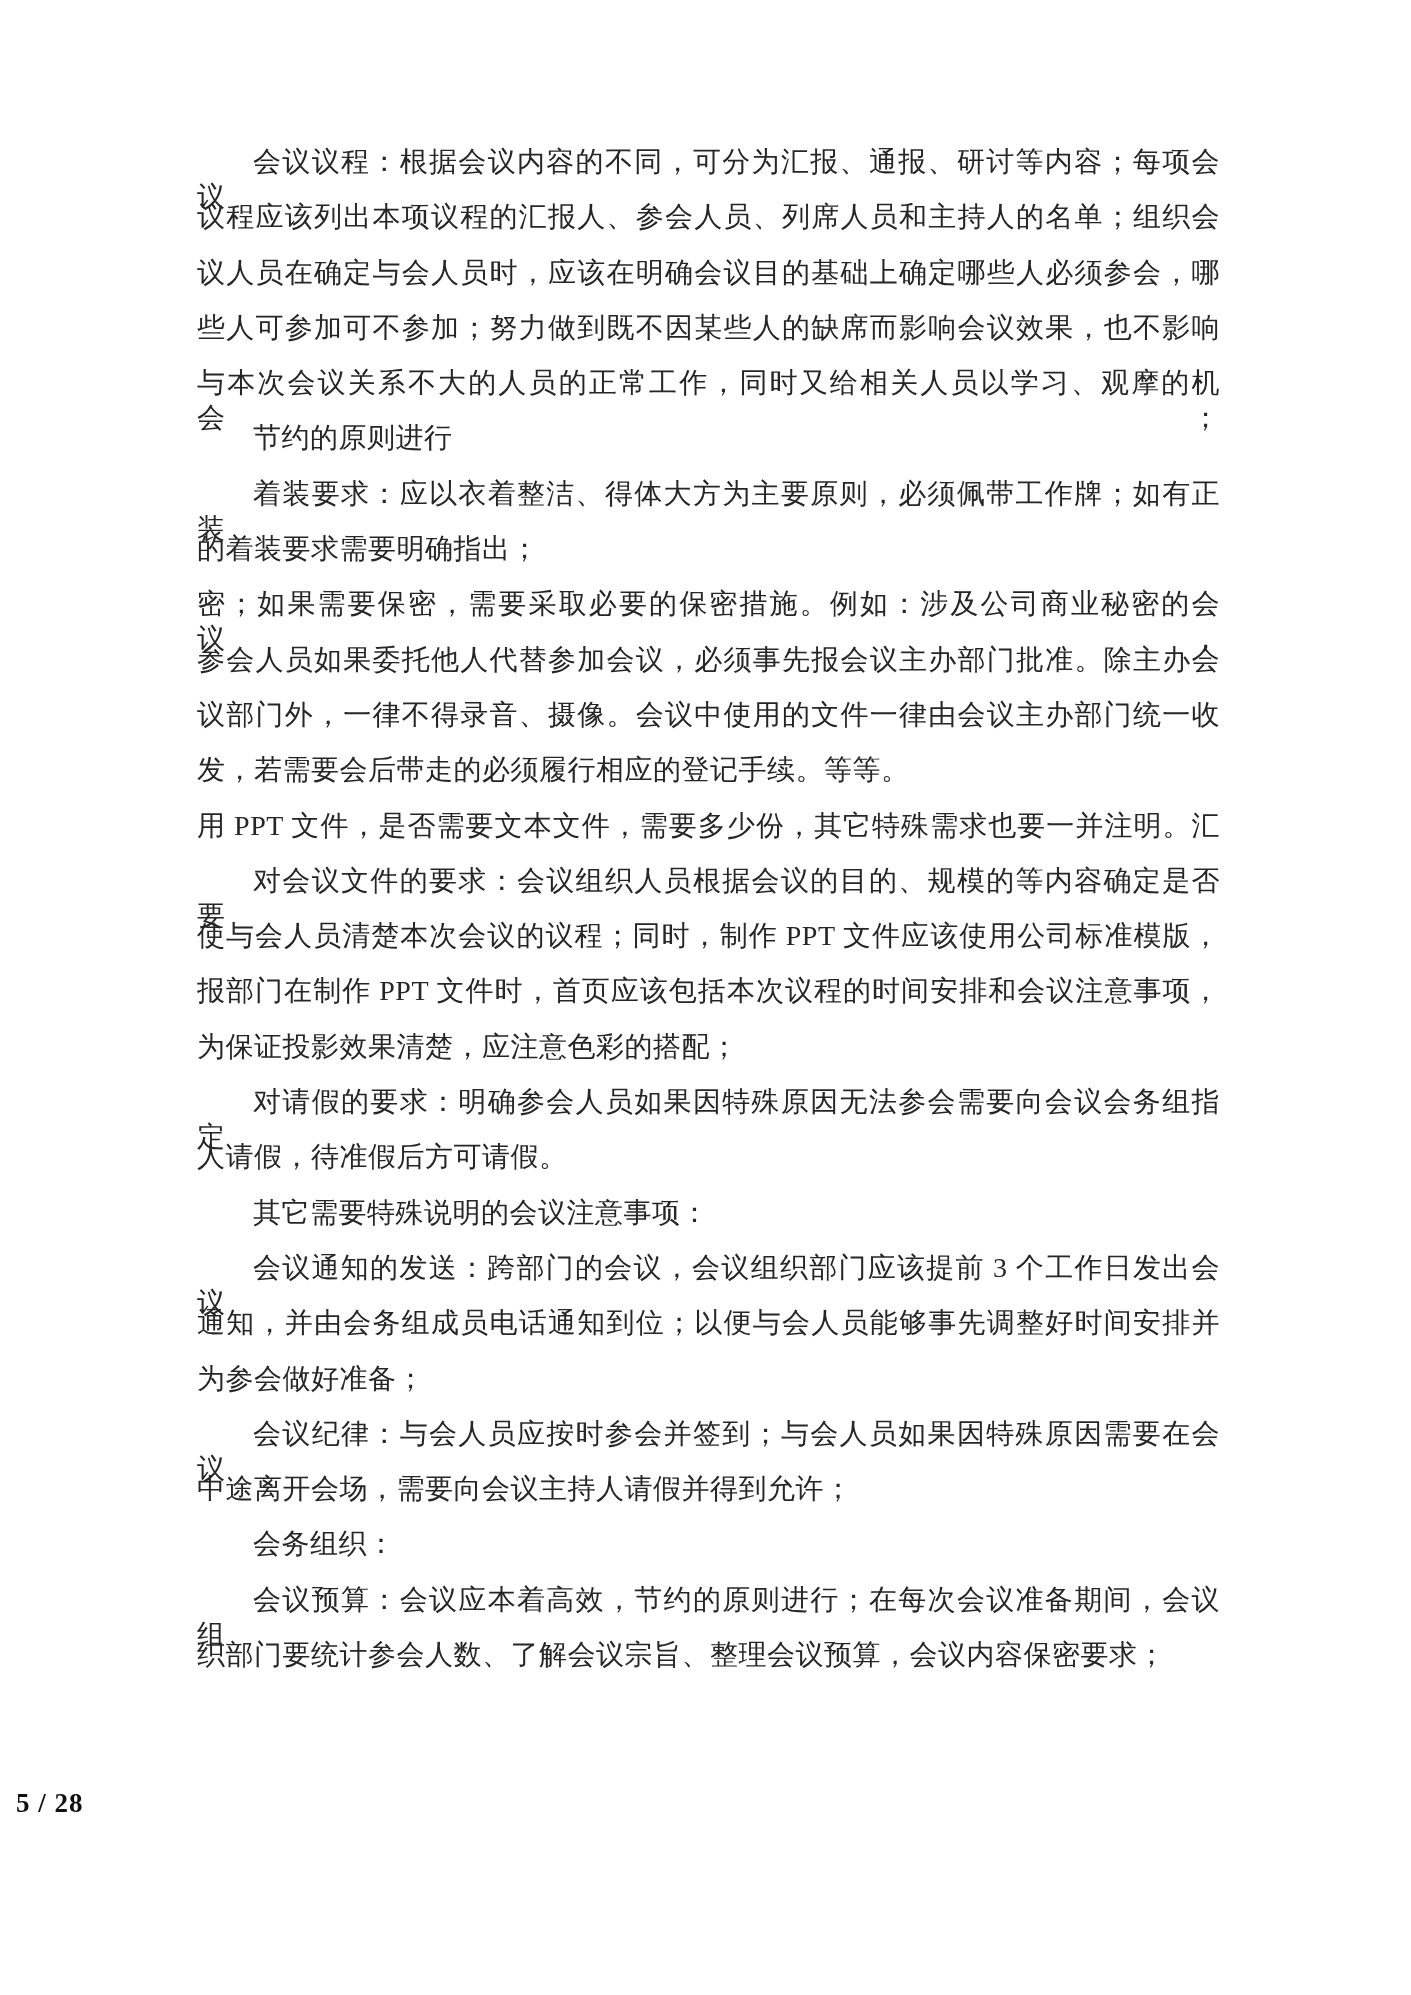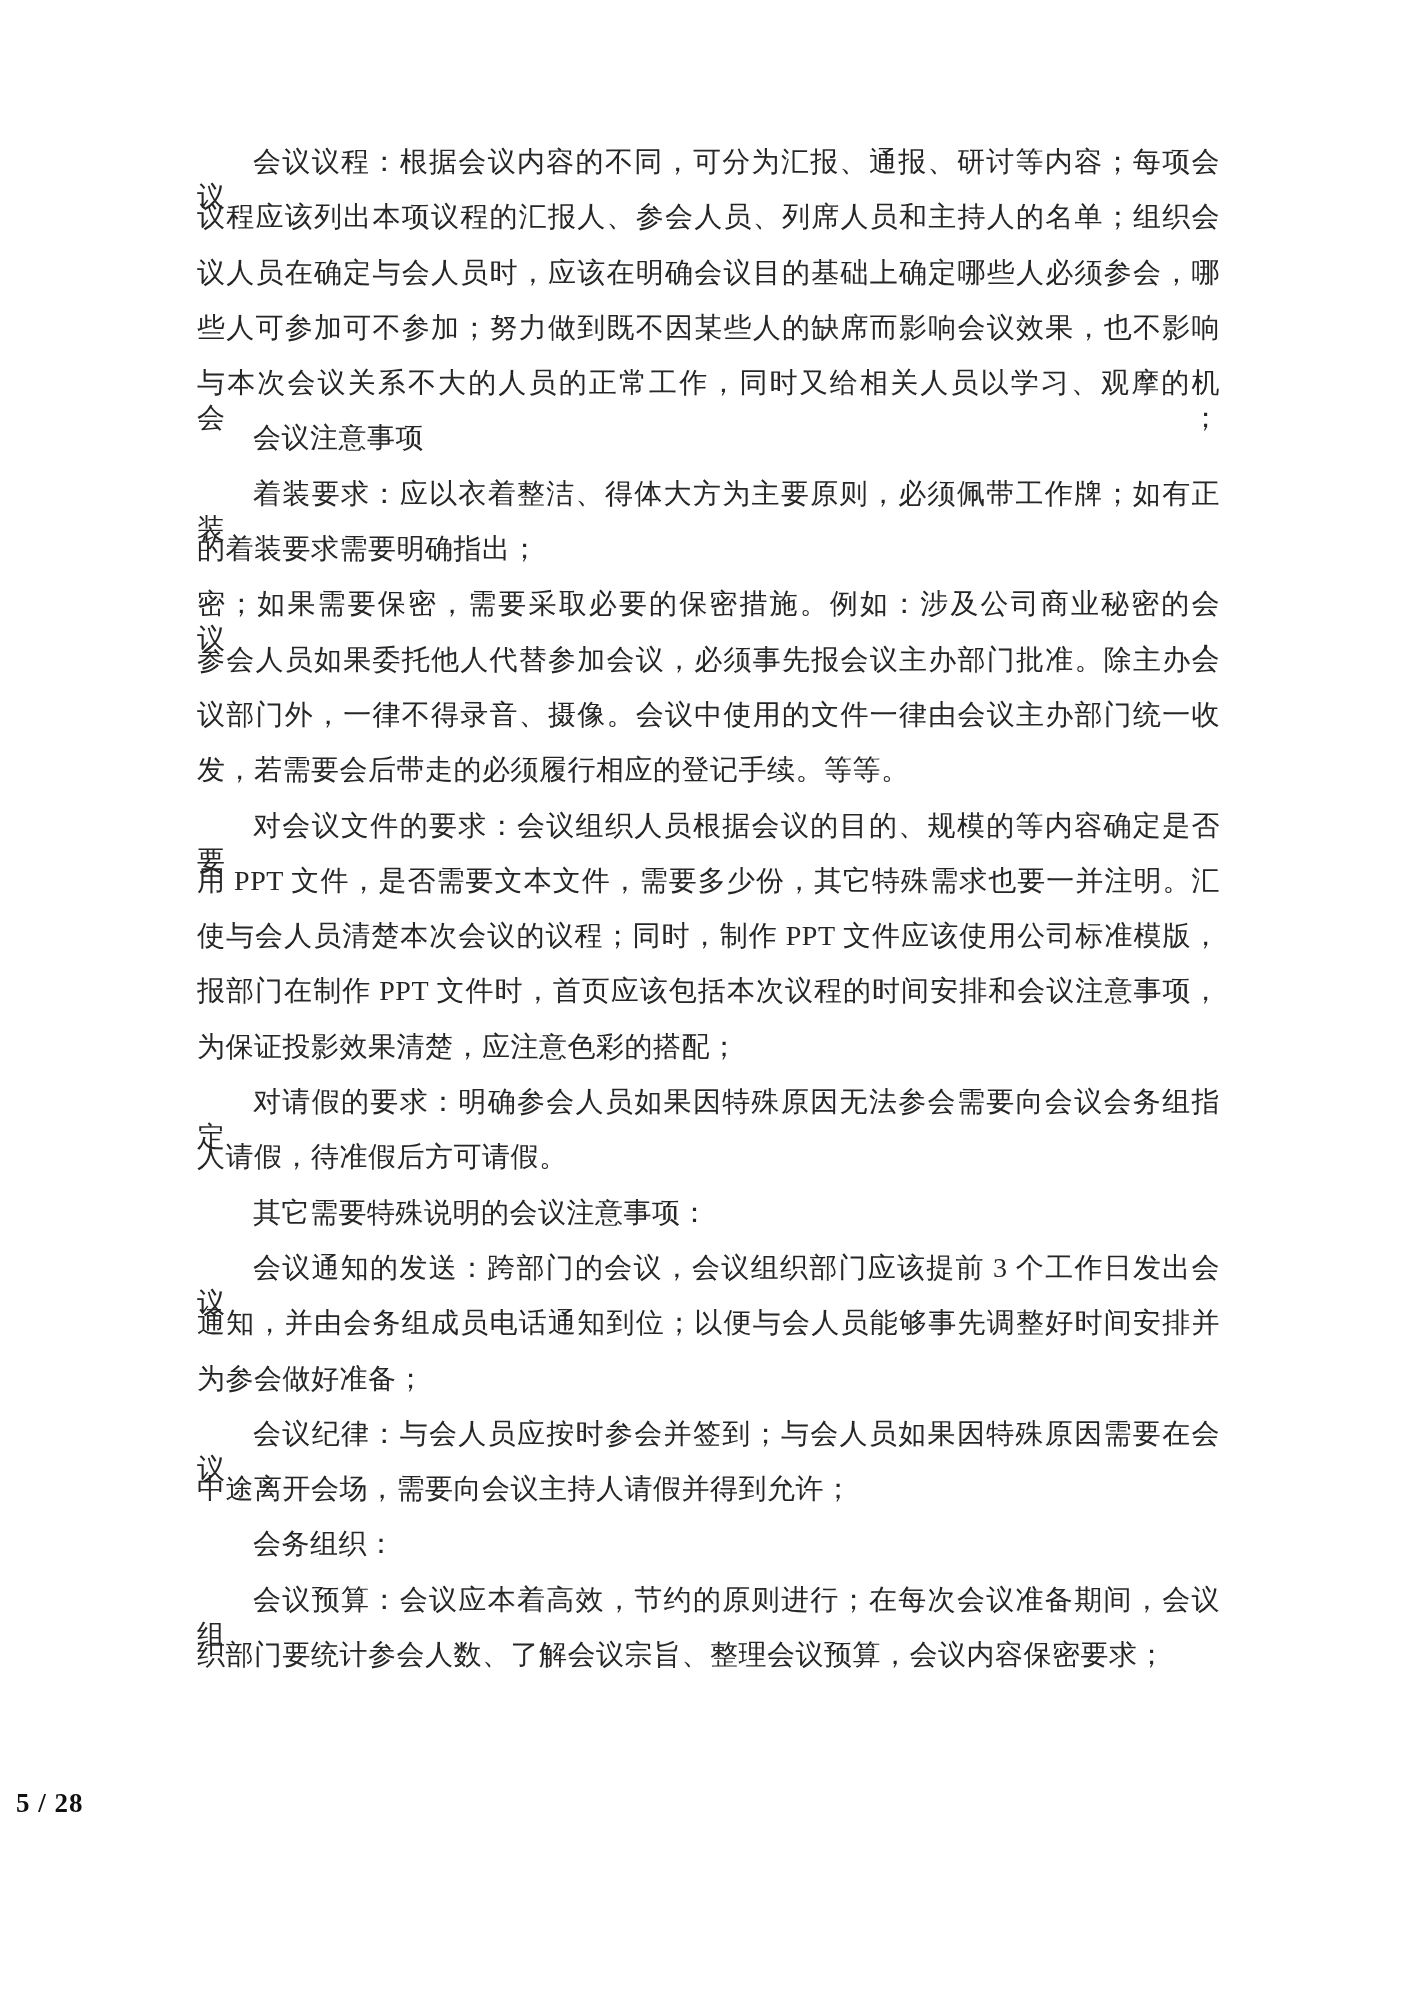--- a/index.html
+++ b/index.html
@@ -54,29 +54,29 @@
 </head>
 <body>
 
 <div class="page">
   <div class="content">
       <div class="line indent fill">会议议程：根据会议内容的不同，可分为汇报、通报、研讨等内容；每项会议</div>
       <div class="line fill">议程应该列出本项议程的汇报人、参会人员、列席人员和主持人的名单；组织会</div>
       <div class="line fill">议人员在确定与会人员时，应该在明确会议目的基础上确定哪些人必须参会，哪</div>
       <div class="line fill">些人可参加可不参加；努力做到既不因某些人的缺席而影响会议效果，也不影响</div>
       <div class="line fill">与本次会议关系不大的人员的正常工作，同时又给相关人员以学习、观摩的机会；</div>
-      <div class="line indent">会议注意事项</div>
+      <div class="line indent">节约的原则进行</div>
       <div class="line indent fill">着装要求：应以衣着整洁、得体大方为主要原则，必须佩带工作牌；如有正装</div>
       <div class="line">的着装要求需要明确指出；</div>
       <div class="line fill">密；如果需要保密，需要采取必要的保密措施。例如：涉及公司商业秘密的会议，</div>
       <div class="line fill">参会人员如果委托他人代替参加会议，必须事先报会议主办部门批准。除主办会</div>
       <div class="line fill">议部门外，一律不得录音、摄像。会议中使用的文件一律由会议主办部门统一收</div>
       <div class="line">发，若需要会后带走的必须履行相应的登记手续。等等。</div>
+      <div class="line fill">用 PPT 文件，是否需要文本文件，需要多少份，其它特殊需求也要一并注明。汇</div>
       <div class="line indent fill">对会议文件的要求：会议组织人员根据会议的目的、规模的等内容确定是否要</div>
-      <div class="line fill">用 PPT 文件，是否需要文本文件，需要多少份，其它特殊需求也要一并注明。汇</div>
       <div class="line fill">使与会人员清楚本次会议的议程；同时，制作 PPT 文件应该使用公司标准模版，</div>
       <div class="line fill">报部门在制作 PPT 文件时，首页应该包括本次议程的时间安排和会议注意事项，</div>
       <div class="line">为保证投影效果清楚，应注意色彩的搭配；</div>
       <div class="line indent fill">对请假的要求：明确参会人员如果因特殊原因无法参会需要向会议会务组指定</div>
       <div class="line">人请假，待准假后方可请假。</div>
       <div class="line indent">其它需要特殊说明的会议注意事项：</div>
       <div class="line indent fill">会议通知的发送：跨部门的会议，会议组织部门应该提前 3 个工作日发出会议</div>
       <div class="line fill">通知，并由会务组成员电话通知到位；以便与会人员能够事先调整好时间安排并</div>
       <div class="line">为参会做好准备；</div>
       <div class="line indent fill">会议纪律：与会人员应按时参会并签到；与会人员如果因特殊原因需要在会议</div>

